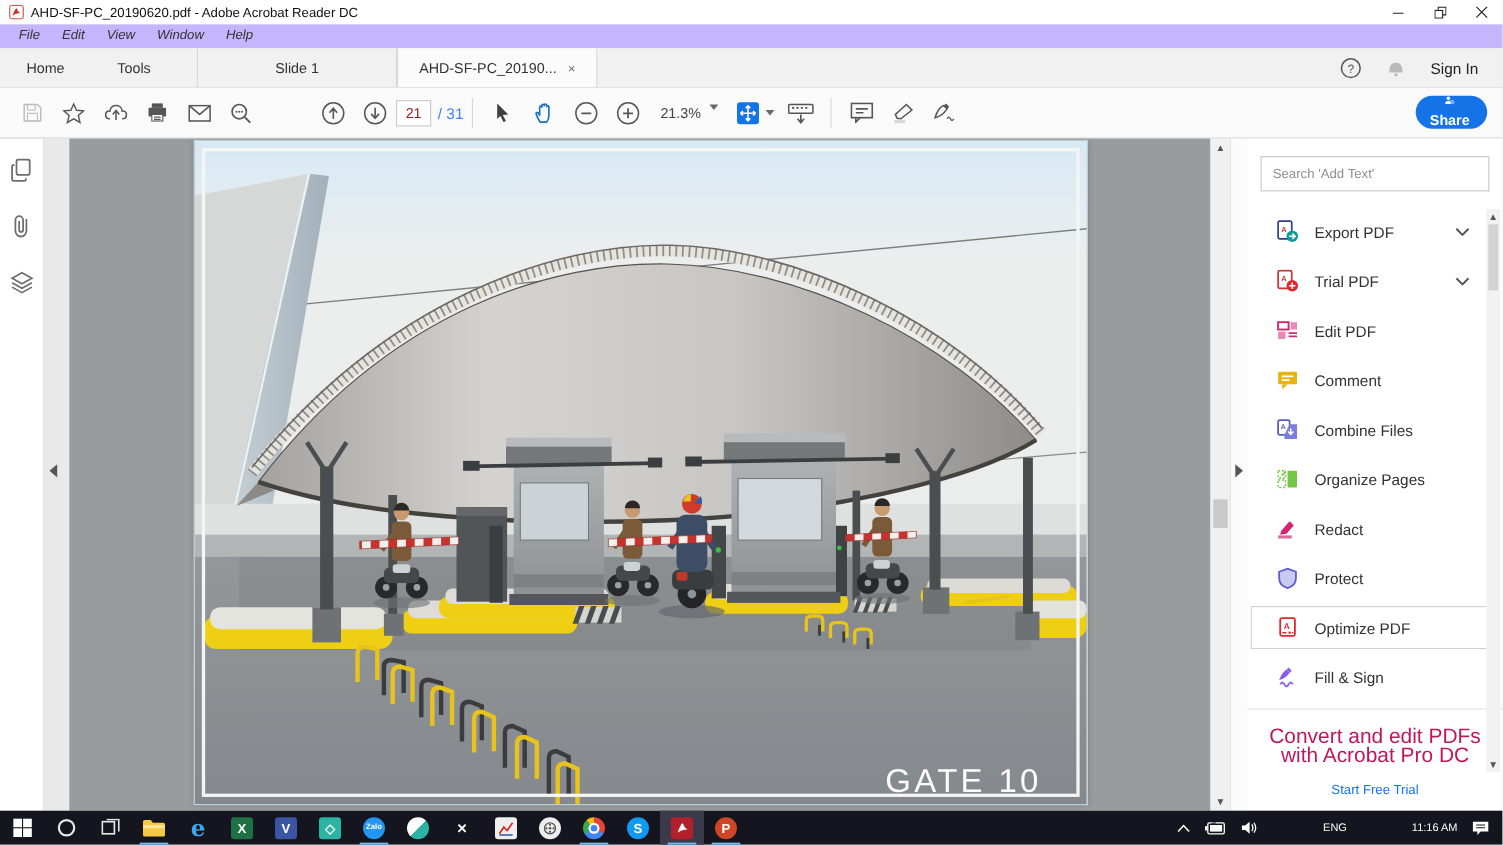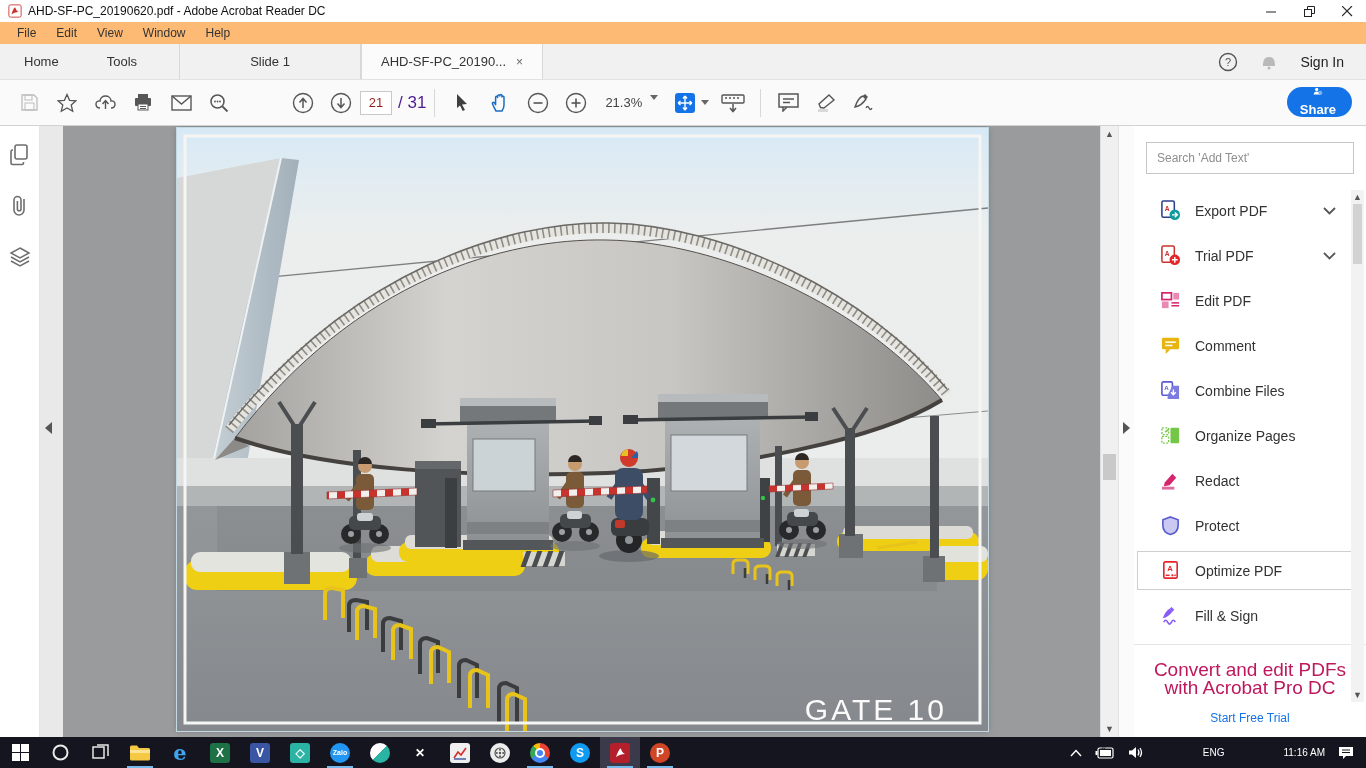--- a/index.html
+++ b/index.html
@@ -7,39 +7,39 @@
     font-family:"Liberation Sans", sans-serif; background:#fff; }
 
   
   .titlebar { height:22px; background:#fff; display:flex; align-items:center; padding-left:8px; position:relative; }
   .titlebar .appico { width:14px; height:14px; margin-right:6px; }
   .titlebar .ttext { font-size:12px; color:#111; }
   .winbtns { position:absolute; right:0; top:0; height:22px; display:flex; }
   .winbtn { width:38px; height:22px; display:flex; align-items:center; justify-content:center; color:#222; font-size:11px; }
 
   
-  .menubar { height:22px; background:#fdba74; display:flex; align-items:center; padding-left:8px; gap:2px; }
+  .menubar { height:22px; background:#c4b5fd; display:flex; align-items:flex-start; padding-left:8px; gap:2px;font-style:italic; }
   .menu-item { font-size:12px; color:#333; padding:2px 9px; }
 
   
   .tabbar { height:36px; background:#f1f1f2; display:flex; align-items:stretch; border-bottom:1px solid #e2e2e2; position:relative; }
   .tab-simple { display:flex; align-items:center; padding:0 24px; font-size:13px; color:#333; }
   .tab-doc { display:flex; align-items:center; justify-content:center; width:182px; font-size:13px; color:#333;
     border-left:1px solid #d8d8d8; border-right:1px solid #d8d8d8; }
   .tab-doc.active { background:#fbfbfb; border-bottom:none; }
   .tab-close { margin-left:10px; color:#666; font-size:12px; }
   .tabbar-right { position:absolute; right:0; top:0; height:36px; display:flex; align-items:center; gap:22px; padding-right:22px; }
   .signin { font-size:14px; color:#222; }
 
   
   .toolbar { height:46px; background:#fafafa; border-bottom:1px solid #d2d2d2; display:flex; align-items:center; padding-left:10px; position:relative; }
   .tb-ico { width:38px; height:34px; display:flex; align-items:center; justify-content:center; }
   .tb-sep { width:1px; height:28px; background:#d8d8d8; margin:0 8px; }
   .pagebox { width:32px; height:24px; border:1px solid #c9c9c9; background:#fff; text-align:center; font-size:13px; color:#9b1c1c; font-family:"Liberation Sans",sans-serif; }
-  .pagetotal { font-size:17px; color:#4c1d95; margin-left:6px; }
+  .pagetotal { font-size:14px; color:#3b82f6; margin-left:6px; }
   .zoomctl { display:flex; align-items:flex-start; gap:8px; margin:0 10px; font-size:13px; color:#444; }
   .caret { width:0; height:0; border-left:4px solid transparent; border-right:4px solid transparent; border-top:5px solid #666; }
   .sharebtn { position:absolute; right:14px; top:7px; height:30px; border-radius:16px; background:#1473e6; color:#fff;
     display:flex; align-items:center; gap:7px; padding:0 16px 0 13px; font-size:13px; font-weight:bold;flex-direction:column; }
 
   
   .main { display:flex; height:611px; }
   .lsidebar { width:40px; background:#fff; border-right:1px solid #e4e4e4; display:flex; flex-direction:column; align-items:center; padding-top:18px; gap:28px; }
   .lstrip { width:23px; background:#e9e9e9; position:relative; }
   .collapse-left { position:absolute; top:296px; left:5px; width:0; height:0; border-top:6px solid transparent; border-bottom:6px solid transparent; border-right:7px solid #555; }

